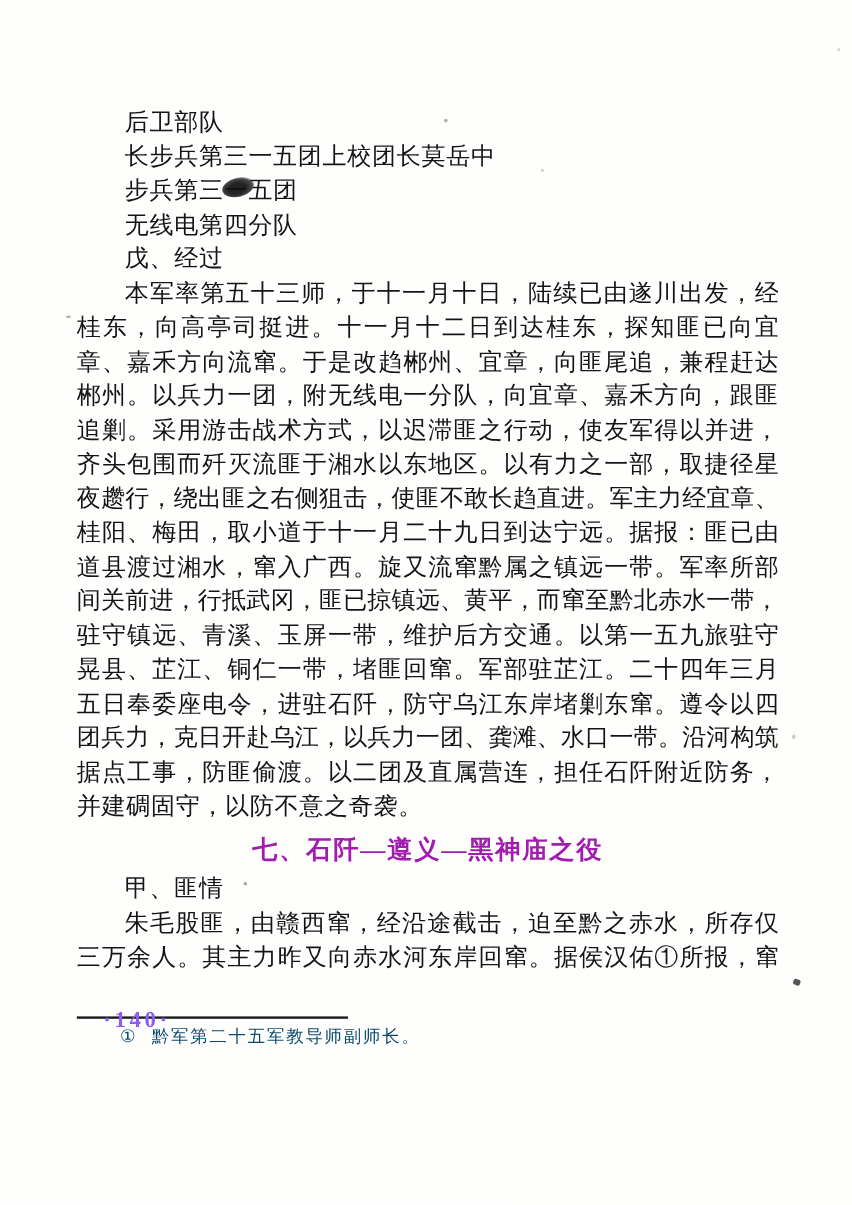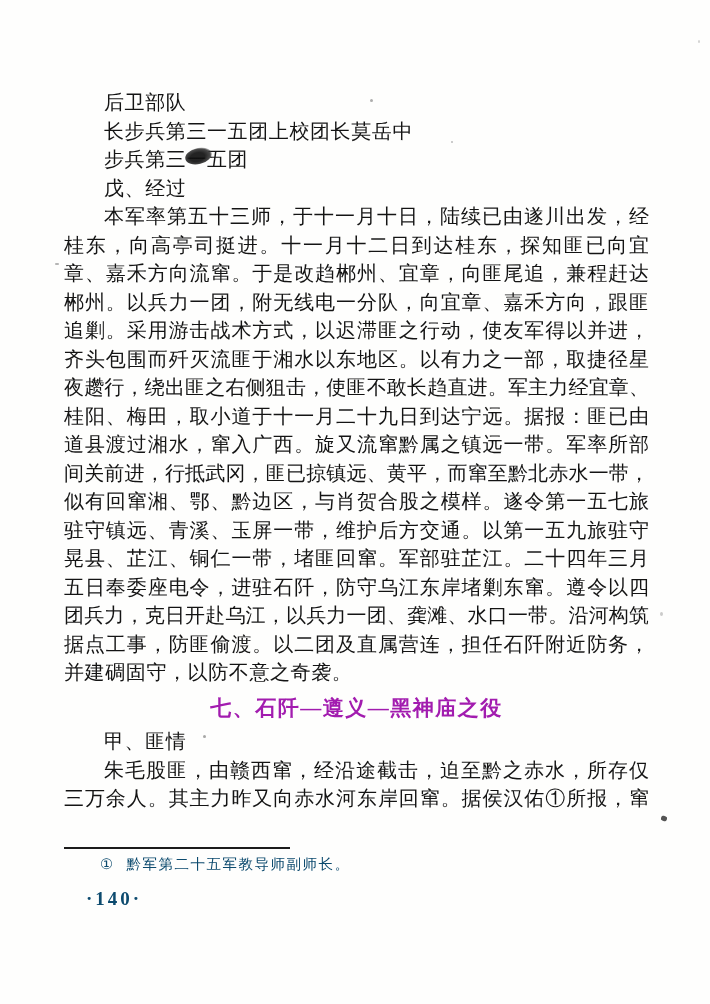--- a/index.html
+++ b/index.html
@@ -25,22 +25,22 @@
   .footnote-rule{
     position:absolute;left:64px;top:847px;width:226px;height:2px;
     background:#1c1c1c;
   }
   .footnote{
     position:absolute;left:100px;top:854px;width:420px;
     font-size:14.5px;line-height:20px;letter-spacing:1.5px;color:#0c4a6e;
   }
   .footnote .fn-marker{margin-right:12px;}
   .page-number{
-    position:absolute;left:86px;top:888px;
-    font-size:19px;font-weight:bold;letter-spacing:3px;color:#0c4a6e;
+    position:absolute;left:86px;top:840px;
+    font-size:19px;font-weight:bold;letter-spacing:3px;color:#8b5cf6;
   }
   
   .ink-blot{
     position:absolute;left:185px;top:148px;width:27px;height:16px;
     background:radial-gradient(ellipse at 45% 55%, #101010 35%, #3a3a3a 62%, rgba(60,60,60,0) 78%);
     border-radius:50%;transform:rotate(-14deg);opacity:.92;
   }
   .speck{position:absolute;border-radius:50%;background:#6c6c6c;}
   .speck.s1{left:370px;top:99px;width:3px;height:3px;opacity:.55;}
   .speck.s2{left:451px;top:141px;width:2px;height:2px;opacity:.45;}
@@ -53,33 +53,33 @@
 </head>
 <body>
 
 <div class="page">
 
   <div class="content">
 
     <div class="line plain ind">后卫部队</div>
     <div class="line plain ind">长步兵第三一五团上校团长莫岳中</div>
     <div class="line plain ind">步兵第三一五团</div>
+    <div class="line plain ind">无线电第四分队</div>
     <div class="line plain ind">戊、经过</div>
 
     <div class="line just ind">本军率第五十三师，于十一月十日，陆续已由遂川出发，经</div>
     <div class="line just">桂东，向高亭司挺进。十一月十二日到达桂东，探知匪已向宜</div>
     <div class="line just">章、嘉禾方向流窜。于是改趋郴州、宜章，向匪尾追，兼程赶达</div>
     <div class="line just">郴州。以兵力一团，附无线电一分队，向宜章、嘉禾方向，跟匪</div>
     <div class="line just">追剿。采用游击战术方式，以迟滞匪之行动，使友军得以并进，</div>
     <div class="line just">齐头包围而歼灭流匪于湘水以东地区。以有力之一部，取捷径星</div>
     <div class="line just">夜趱行，绕出匪之右侧狙击，使匪不敢长趋直进。军主力经宜章、</div>
     <div class="line just">桂阳、梅田，取小道于十一月二十九日到达宁远。据报：匪已由</div>
     <div class="line just">道县渡过湘水，窜入广西。旋又流窜黔属之镇远一带。军率所部</div>
     <div class="line just">间关前进，行抵武冈，匪已掠镇远、黄平，而窜至黔北赤水一带，</div>
-    <div class="line just">似有回窜湘、鄂、黔边区，与肖贺合股之模样。遂令第一五七旅</div>
     <div class="line just">驻守镇远、青溪、玉屏一带，维护后方交通。以第一五九旅驻守</div>
     <div class="line just">晃县、芷江、铜仁一带，堵匪回窜。军部驻芷江。二十四年三月</div>
     <div class="line just">五日奉委座电令，进驻石阡，防守乌江东岸堵剿东窜。遵令以四</div>
     <div class="line just">团兵力，克日开赴乌江，以兵力一团、龚滩、水口一带。沿河构筑</div>
     <div class="line just">据点工事，防匪偷渡。以二团及直属营连，担任石阡附近防务，</div>
     <div class="line plain">并建碉固守，以防不意之奇袭。</div>
 
     <div class="heading">七、石阡—遵义—黑神庙之役</div>
 
     <div class="line plain ind">甲、匪情</div>

